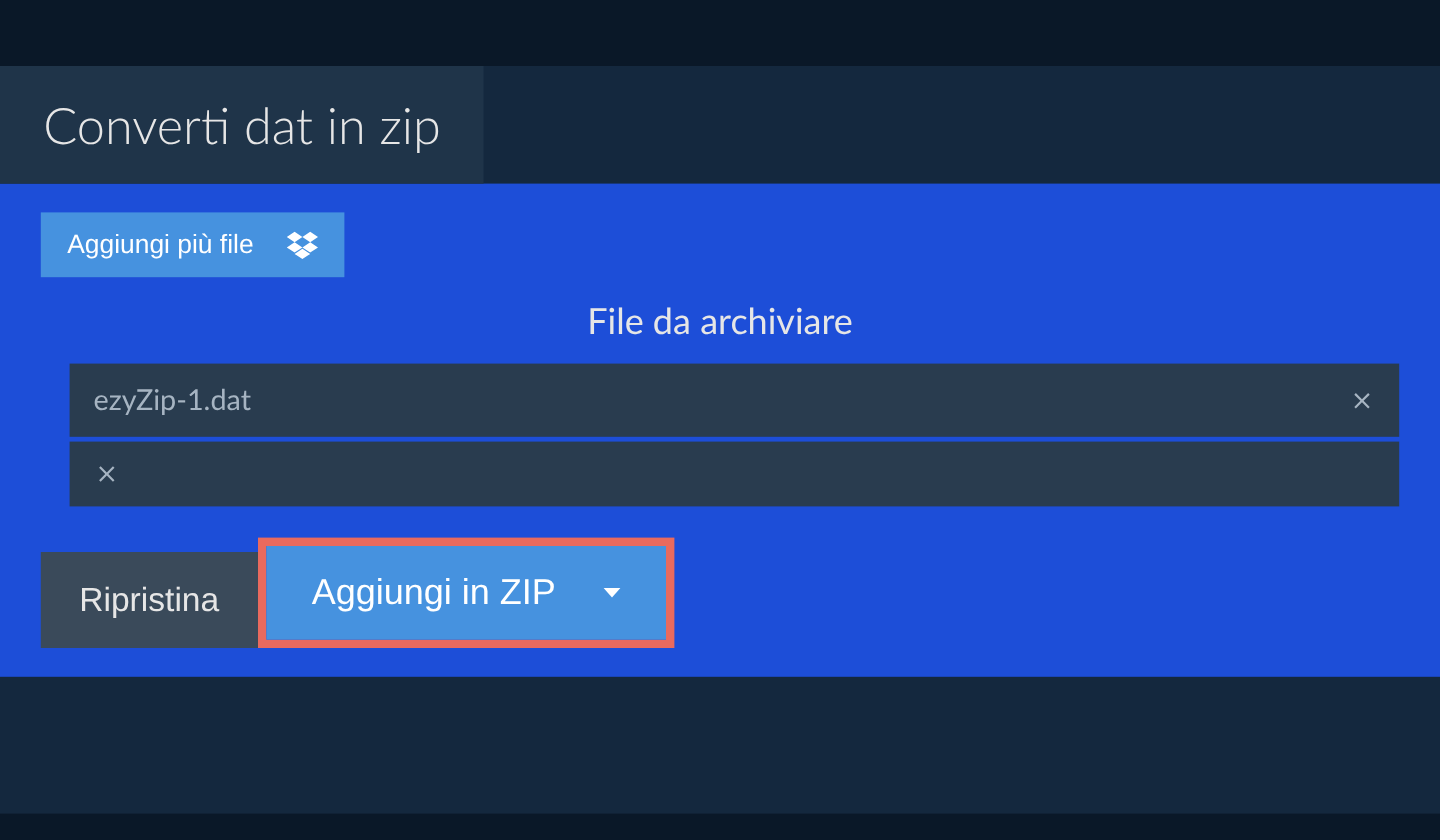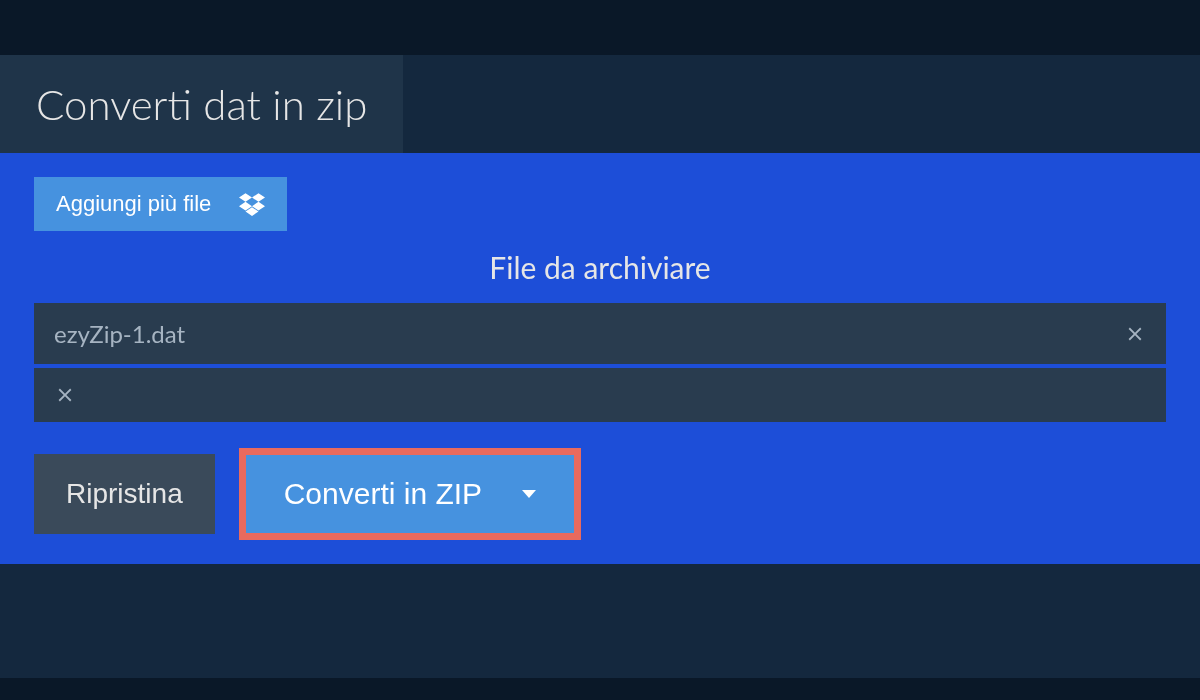--- a/index.html
+++ b/index.html
@@ -63,32 +63,32 @@
       gap: 4px;
     }
     .file-row {
       display: flex;
       justify-content: space-between;
       align-items: center;
       background: #293c4f;
       padding: 16px 20px;
       color: #a6b4c2;
       font-size: 24px;
+      margin-left: 24px;
     }
     .close-icon {
       width: 22px;
       height: 22px;
       fill: #a6b4c2;
       cursor: pointer;
     }
     .button-row {
       display: flex;
-      gap: 24px;
       margin-top: 26px;
-      align-items: center;
+      align-items: flex-end;
     }
     .restore-btn {
       background: #3a4a5a;
       color: #e6e6e6;
       padding: 24px 32px;
       font-size: 28px;
       font-weight: 300;
       border: none;
       cursor: pointer;
     }
@@ -159,21 +159,21 @@
       </svg>
     </div>
   </div>
 
   <div class="button-row">
     <button class="restore-btn">
       <span>Ripristina</span>
     </button>
     <div class="convert-btn-wrapper">
       <button class="convert-btn">
-        <span>Converti in ZIP</span>
+        <span>Aggiungi in ZIP</span>
         <span class="chevron-down"></span>
       </button>
     </div>
   </div>
 
 </div>
 
 <div class="bottom-bar"></div>
 
 </body></html>

